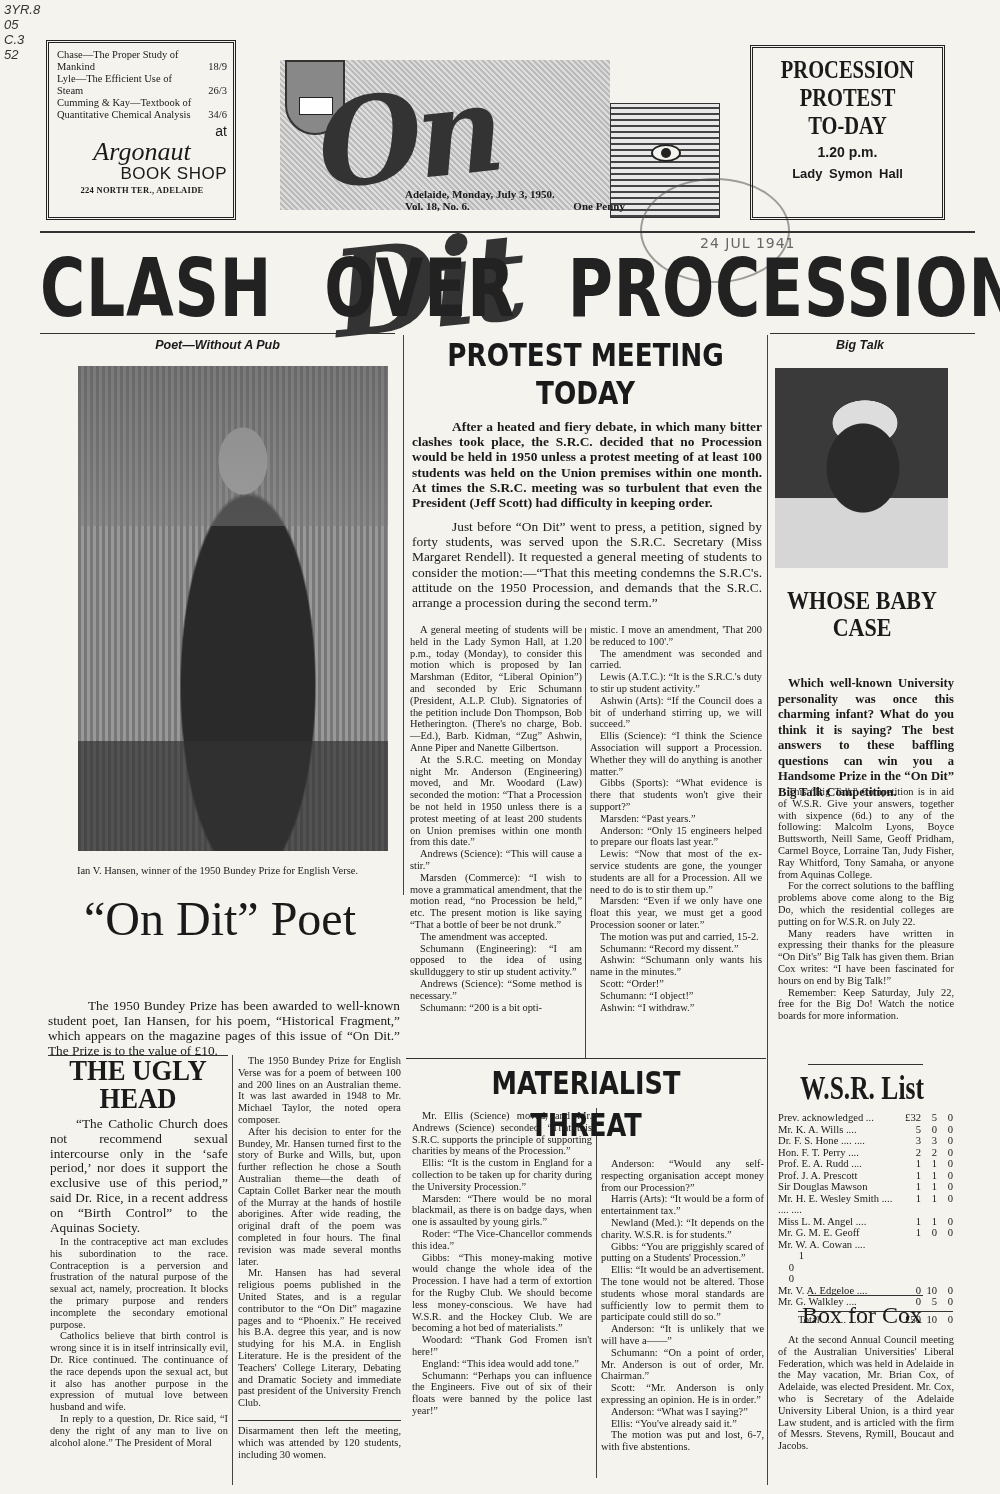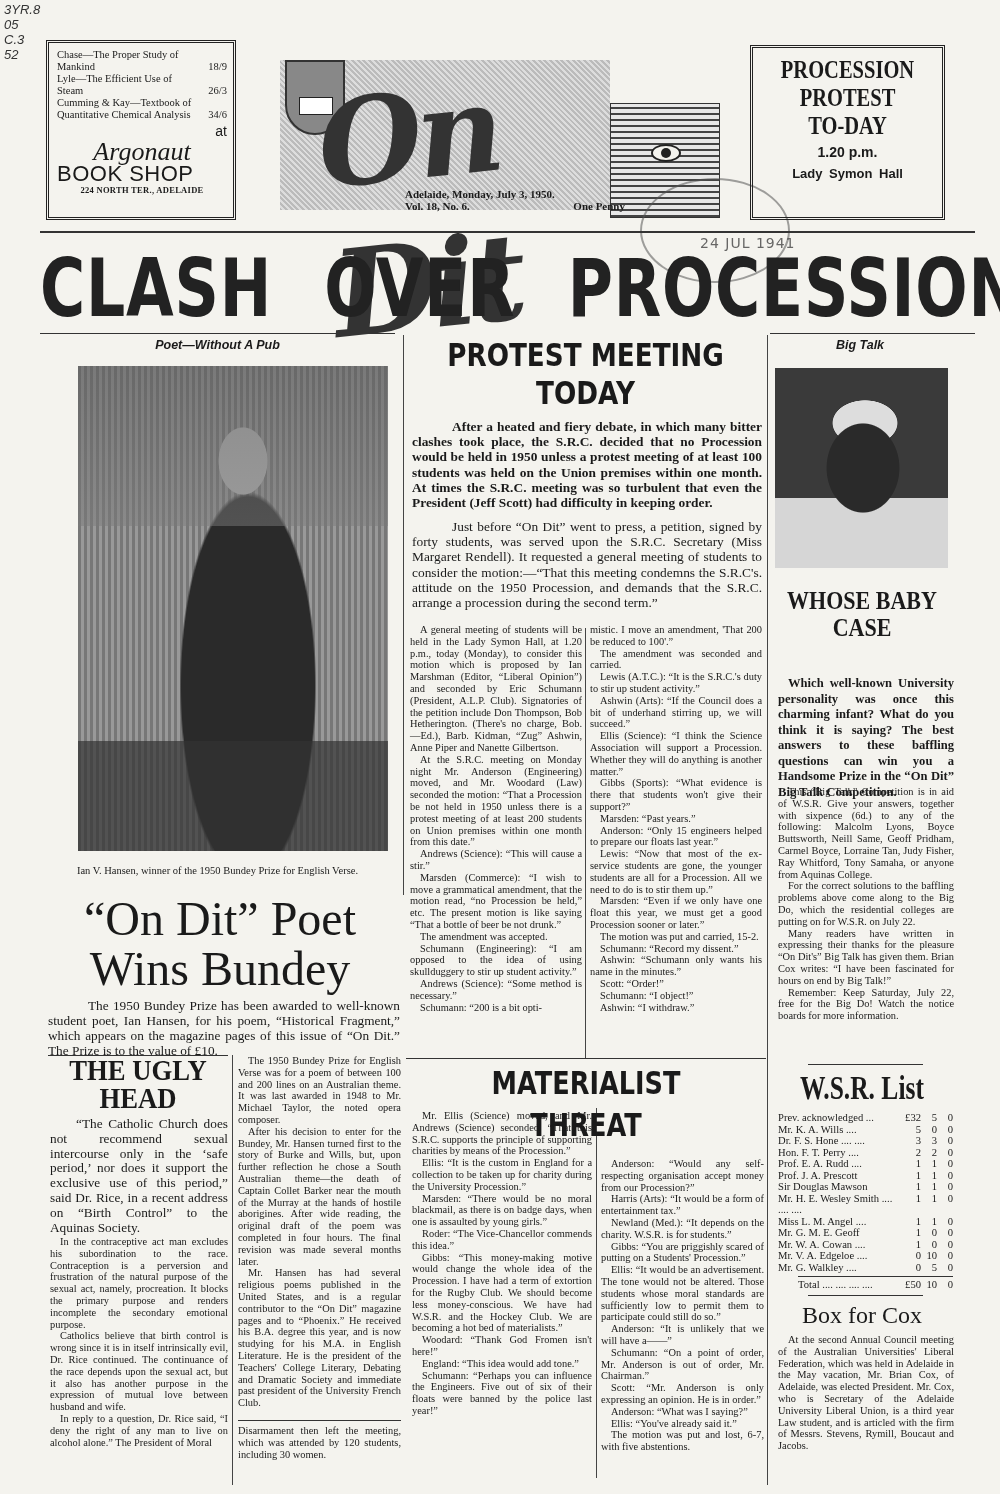--- a/index.html
+++ b/index.html
@@ -11,21 +11,21 @@
   
   .handwrite { left: 4px; top: 2px; font-family: Liberation Sans, sans-serif; font-size: 13px; line-height: 15px; color: #333; font-style: italic; }
 
   
   .ad-left { left: 46px; top: 40px; width: 190px; height: 180px; border: 3px double #222; padding: 6px 6px 2px 8px; }
   .ad-item { display: flex; justify-content: space-between; font-size: 10.5px; line-height: 12px; }
   .ad-item .t { width: 140px; }
   .ad-item .p { align-self: flex-end; }
   .ad-at { text-align: right; font-family: "Liberation Sans", sans-serif; font-size: 14px; margin-top: 2px; }
   .ad-brand { text-align: center; font-style: italic; font-size: 26px; line-height: 26px; }
-  .ad-sub { text-align: left; font-family: "Liberation Sans", sans-serif; font-size: 22px; line-height: 18px; letter-spacing: 0.5px; }
+  .ad-sub { text-align: right; font-family: "Liberation Sans", sans-serif; font-size: 17px; line-height: 18px; letter-spacing: 0.5px; }
   .ad-addr { text-align: center; font-size: 8.5px; font-weight: bold; margin-top: 2px; letter-spacing: 0.3px; }
 
   
   .masthead { left: 280px; top: 45px; width: 445px; height: 160px; }
   .mast-bg { position: absolute; left: 0; top: 15px; width: 330px; height: 150px; background: repeating-linear-gradient(45deg, #bbb 0 2px, #ddd 2px 4px); }
   .crest { position: absolute; left: 5px; top: 15px; width: 60px; height: 75px; background: #888; border: 2px solid #333; border-radius: 0 0 30px 30px; }
   .crest .book { position: absolute; left: 12px; top: 35px; width: 34px; height: 18px; background: #fff; border: 1px solid #222; }
   .mast-logo { position: absolute; left: 45px; top: 5px; font-family: "DejaVu Serif", serif; font-weight: bold; font-style: italic; font-size: 120px; line-height: 150px; color: #333; letter-spacing: -6px; transform: rotate(-6deg); }
   .eye-box { position: absolute; left: 330px; top: 58px; width: 110px; height: 115px; background: repeating-linear-gradient(0deg, #444 0 2px, #e8e8e8 2px 6px); border: 1px solid #333; }
   .eye { position: absolute; left: 40px; top: 40px; width: 30px; height: 18px; border-radius: 50%; background: #f4f3ee; border: 2px solid #222; }
@@ -153,21 +153,20 @@
 <div class="abs vrule" style="left:585px; top:628px; height:430px;"></div>
 <div class="abs vrule" style="left:232px; top:1055px; height:430px;"></div>
 <div class="abs vrule" style="left:596px; top:1108px; height:370px;"></div>
 
 <div class="abs kicker" style="left:40px; top:338px; width:355px;">Poet—Without A Pub</div>
 <div class="abs photo photo-poet"></div>
 <div class="abs caption" style="left:35px; top:865px; width:365px;">Ian V. Hansen, winner of the 1950 Bundey Prize for English Verse.</div>
 
 <div class="abs big-serif" style="left:40px; top:894px; width:360px; font-size:48px; line-height:50px; font-weight:normal;">
   <div>“On Dit” Poet</div>
-  <div>Wins Bundey</div>
 </div>
 <div class="abs lead-2" style="left:48px; top:998px; width:352px; font-size:13.3px; line-height:15px;">
   <p>The 1950 Bundey Prize has been awarded to well-known student poet, Ian Hansen, for his poem, “Historical Fragment,” which appears on the magazine pages of this issue of “On Dit.” The Prize is to the value of £10.</p>
 </div>
 
 <div class="abs hrule" style="left:48px; top:1055px; width:180px; height:1px;"></div>
 
 <div class="abs big-serif" style="left:48px; top:1056px; width:180px; font-size:29px; line-height:28px; transform:scaleX(0.92);">
   <div>THE UGLY</div>
   <div>HEAD</div>
@@ -330,21 +329,21 @@
       <span style="width: 26px; text-align: right;">1</span>
       <span style="width: 16px; text-align: right;">1</span>
       <span style="width: 16px; text-align: right;">0</span>
     </div>
     <div style="display: flex;">
       <span style="flex: 1 1 0%; overflow: hidden;">Mr. G. M. E. Geoff</span>
       <span style="width: 26px; text-align: right;">1</span>
       <span style="width: 16px; text-align: right;">0</span>
       <span style="width: 16px; text-align: right;">0</span>
     </div>
-    <div style="display: flex;">
+    <div style="display: flex; flex-direction: column;">
       <span style="flex: 1 1 0%; overflow: hidden;">Mr. W. A. Cowan ....</span>
       <span style="width: 26px; text-align: right;">1</span>
       <span style="width: 16px; text-align: right;">0</span>
       <span style="width: 16px; text-align: right;">0</span>
     </div>
     <div style="display: flex;">
       <span style="flex: 1 1 0%; overflow: hidden;">Mr. V. A. Edgeloe ....</span>
       <span style="width: 26px; text-align: right;">0</span>
       <span style="width: 16px; text-align: right;">10</span>
       <span style="width: 16px; text-align: right;">0</span>

